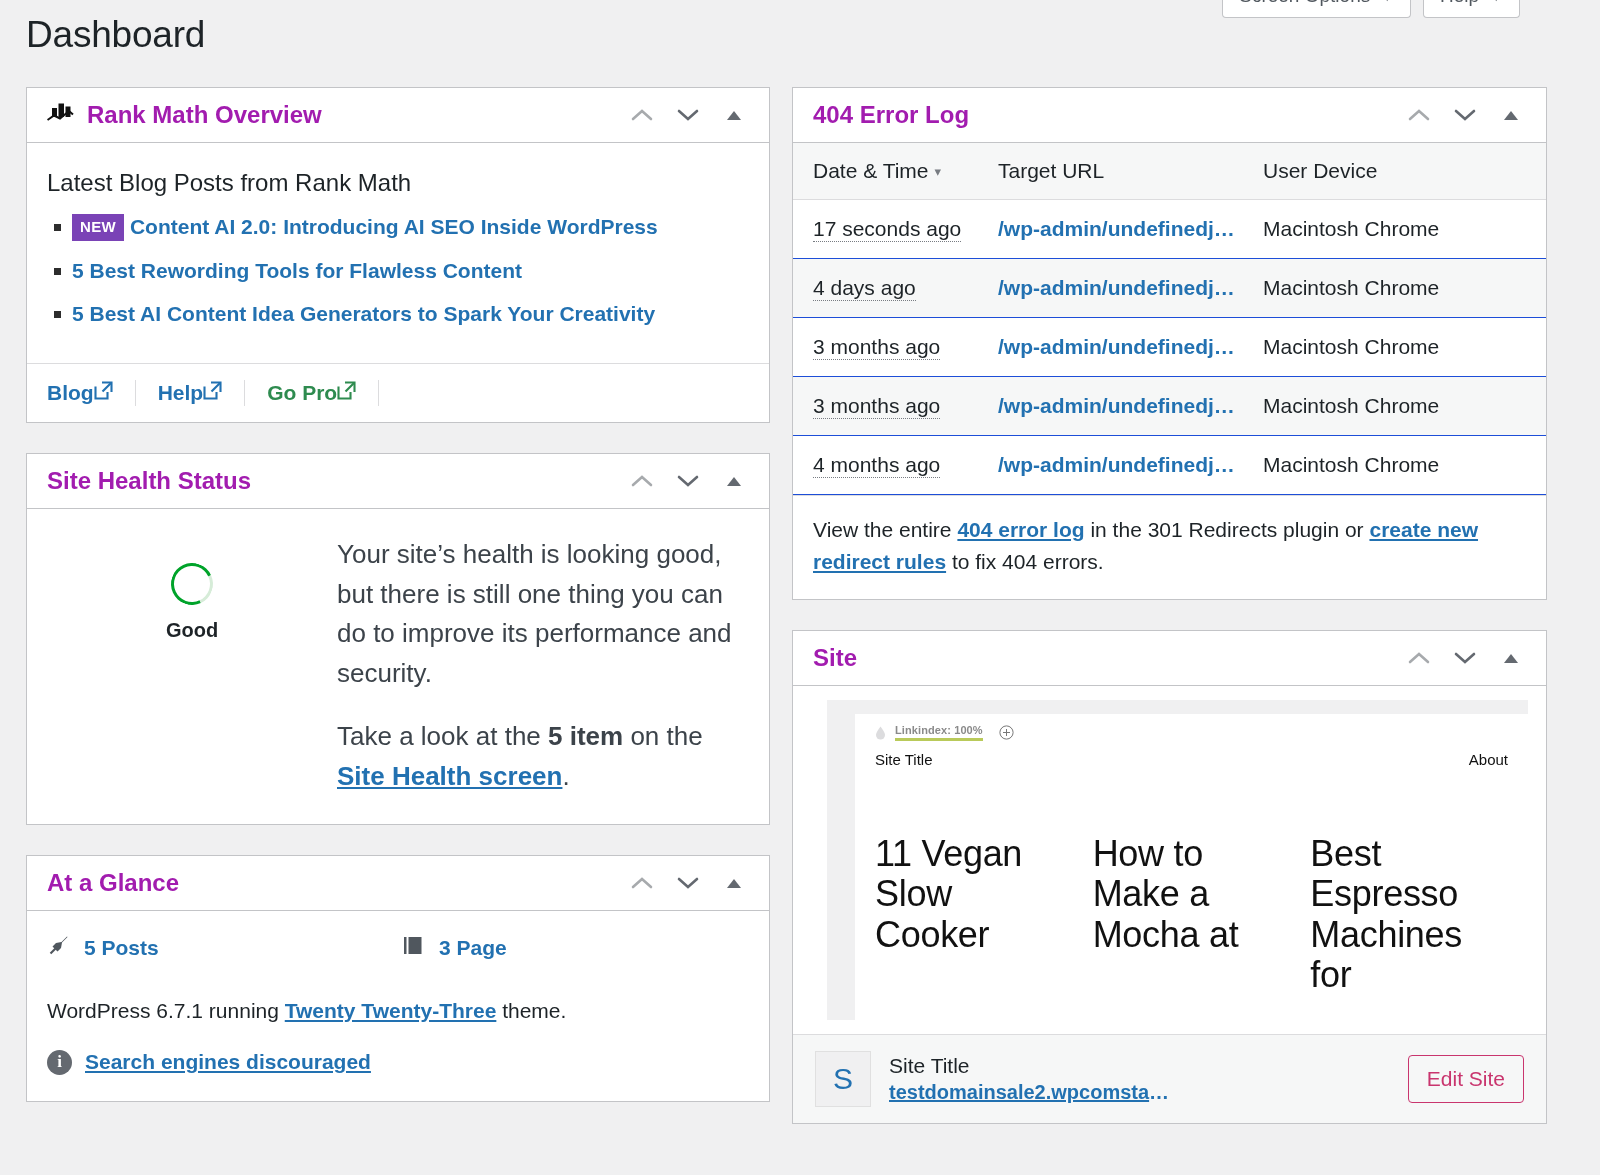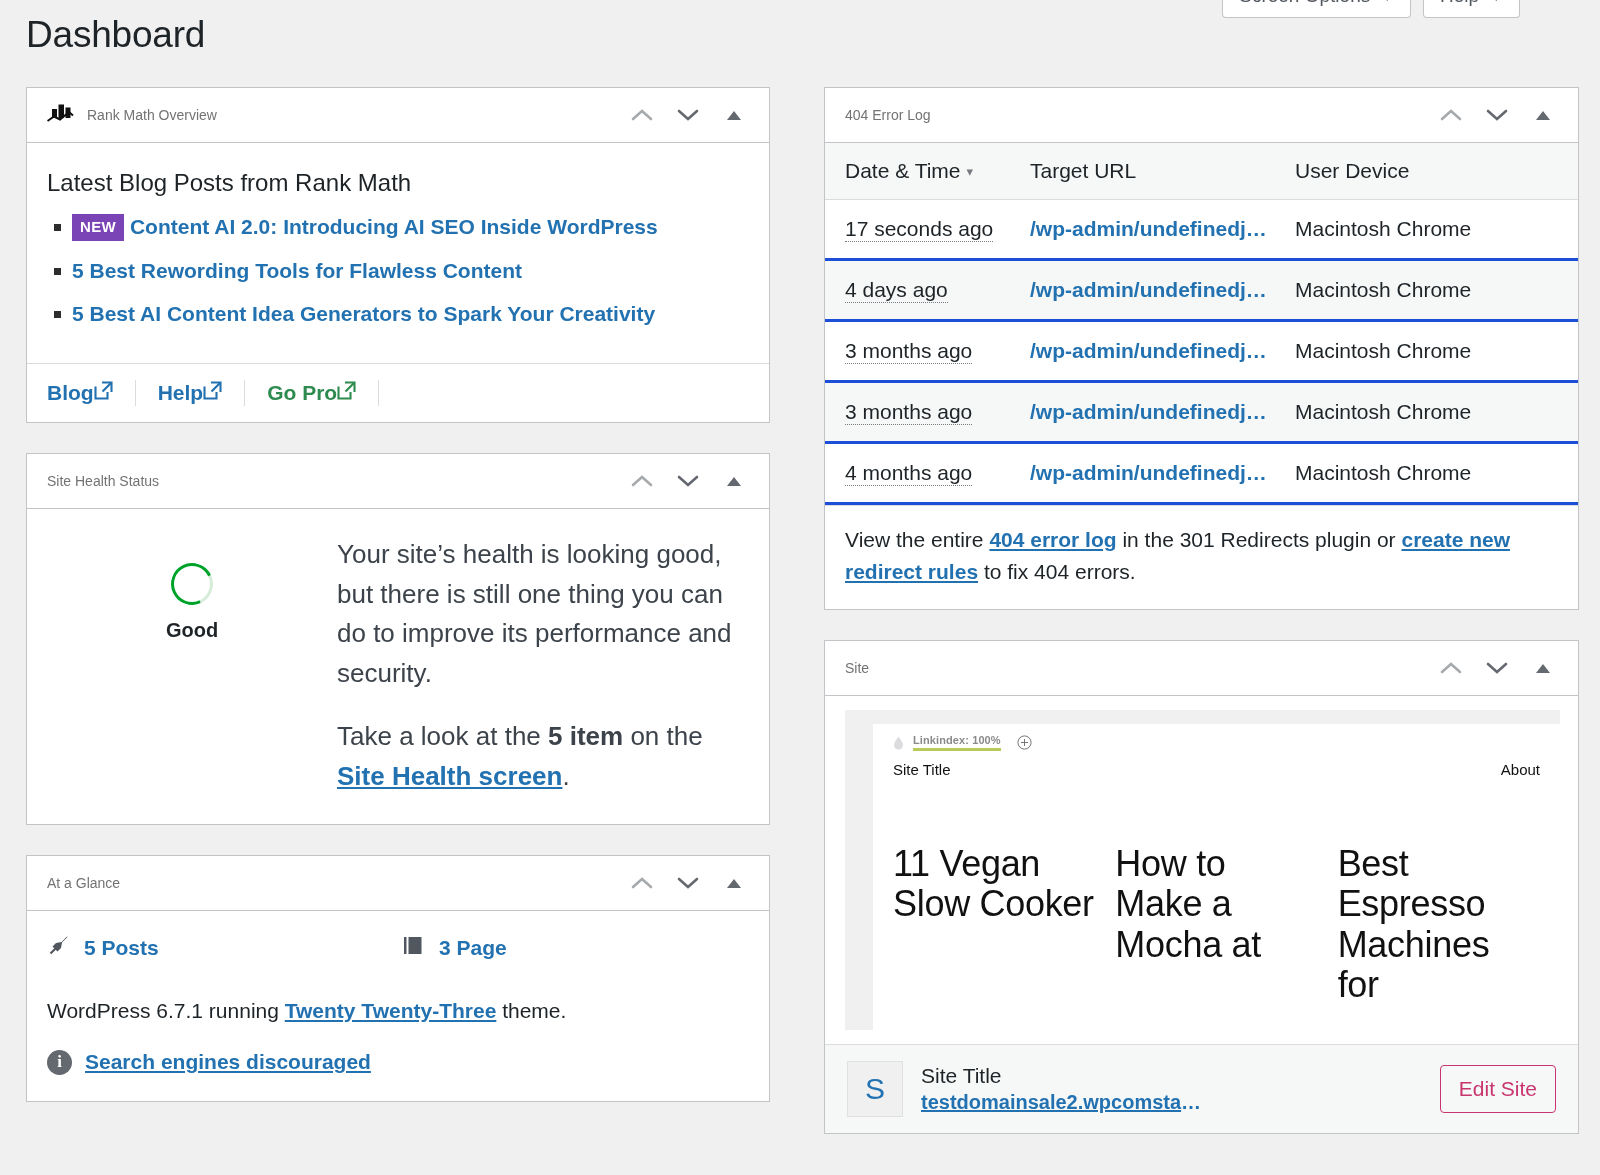--- a/index.html
+++ b/index.html
@@ -30,36 +30,36 @@
 
   
   .page-title {
     position: absolute; top: 14px; left: 26px;
     font-size: 37px; font-weight: 400; color: #1d2327;
     letter-spacing: -0.2px;
   }
 
   
   .col-left  { position: absolute; left: 26px;  top: 87px; width: 744px; }
-  .col-right { position: absolute; left: 824px; top: 87px; width: 755px; }
+  .col-right { position: absolute; left: 792px; top: 87px; width: 755px; }
 
   
   .postbox {
     background: #fff;
     border: 1px solid #c3c4c7;
     margin-bottom: 30px;
   }
   .pb-header {
     display: flex; align-items: center;
     padding: 0 14px 0 20px;
     height: 55px;
     border-bottom: 1px solid #c3c4c7;
   }
   .pb-title {
-    font-size: 14px; font-weight: 400; color: #737373;
+    font-size: 24px; font-weight: 700; color: #a21caf;
     display: flex; align-items: center; gap: 13px;
     flex: 1; white-space: nowrap;
   }
   .pb-actions { display: flex; align-items: center; gap: 20px; padding-right: 8px; }
   .ico-btn { width: 26px; height: 26px; display: flex; align-items: center; justify-content: center; }
   .chev { display: block; }
   .pb-body { padding: 18px 20px 20px 20px; }
 
   
   .rm-h3 { font-size: 24px; font-weight: 400; color: #1d2327; margin: 8px 0 16px 0; }
@@ -149,36 +149,36 @@
     font-size: 21px; color: #1d2327;
     padding: 16px 14px 16px 0;
     vertical-align: middle;
     background: #f6f7f7;
     border-bottom: 1px solid #dcdcde;
   }
   table.err th:first-child { padding-left: 20px; width: 205px; }
   table.err th:nth-child(2) { width: 265px; }
   table.err td {
     font-size: 21px; padding: 17px 14px 17px 0;
-    border-bottom: 3px solid #1d4ed8;
+    border-bottom: 1px solid #1d4ed8;
     color: #1d2327;
   }
   table.err td:first-child { padding-left: 20px; }
   table.err tr:nth-child(even) td { background: #f6f7f7; }
   .dotted { border-bottom: 1px dotted #787c82; padding-bottom: 1px; }
   .sortcaret { font-size: 13px; color: #787c82; margin-left: 6px; vertical-align: 2px; }
   .err-footer {
     border-top: 1px solid #dcdcde;
     padding: 18px 20px 22px 20px;
     font-size: 21px; line-height: 1.5; color: #1d2327;
   }
   .err-footer a { text-decoration: underline; }
 
   
-  .site-preview-wrap { padding: 14px 0 0 2px; background: #fff; }
+  .site-preview-wrap { padding: 14px 0 0 16px; background: #fff; }
   .site-frame-outer {
     margin: 0 18px;
     background: #f0f0f1;
     padding: 14px 0 0 28px;
     height: 320px;
     overflow: hidden;
   }
   .site-frame {
     background: #fff;
     height: 100%;

